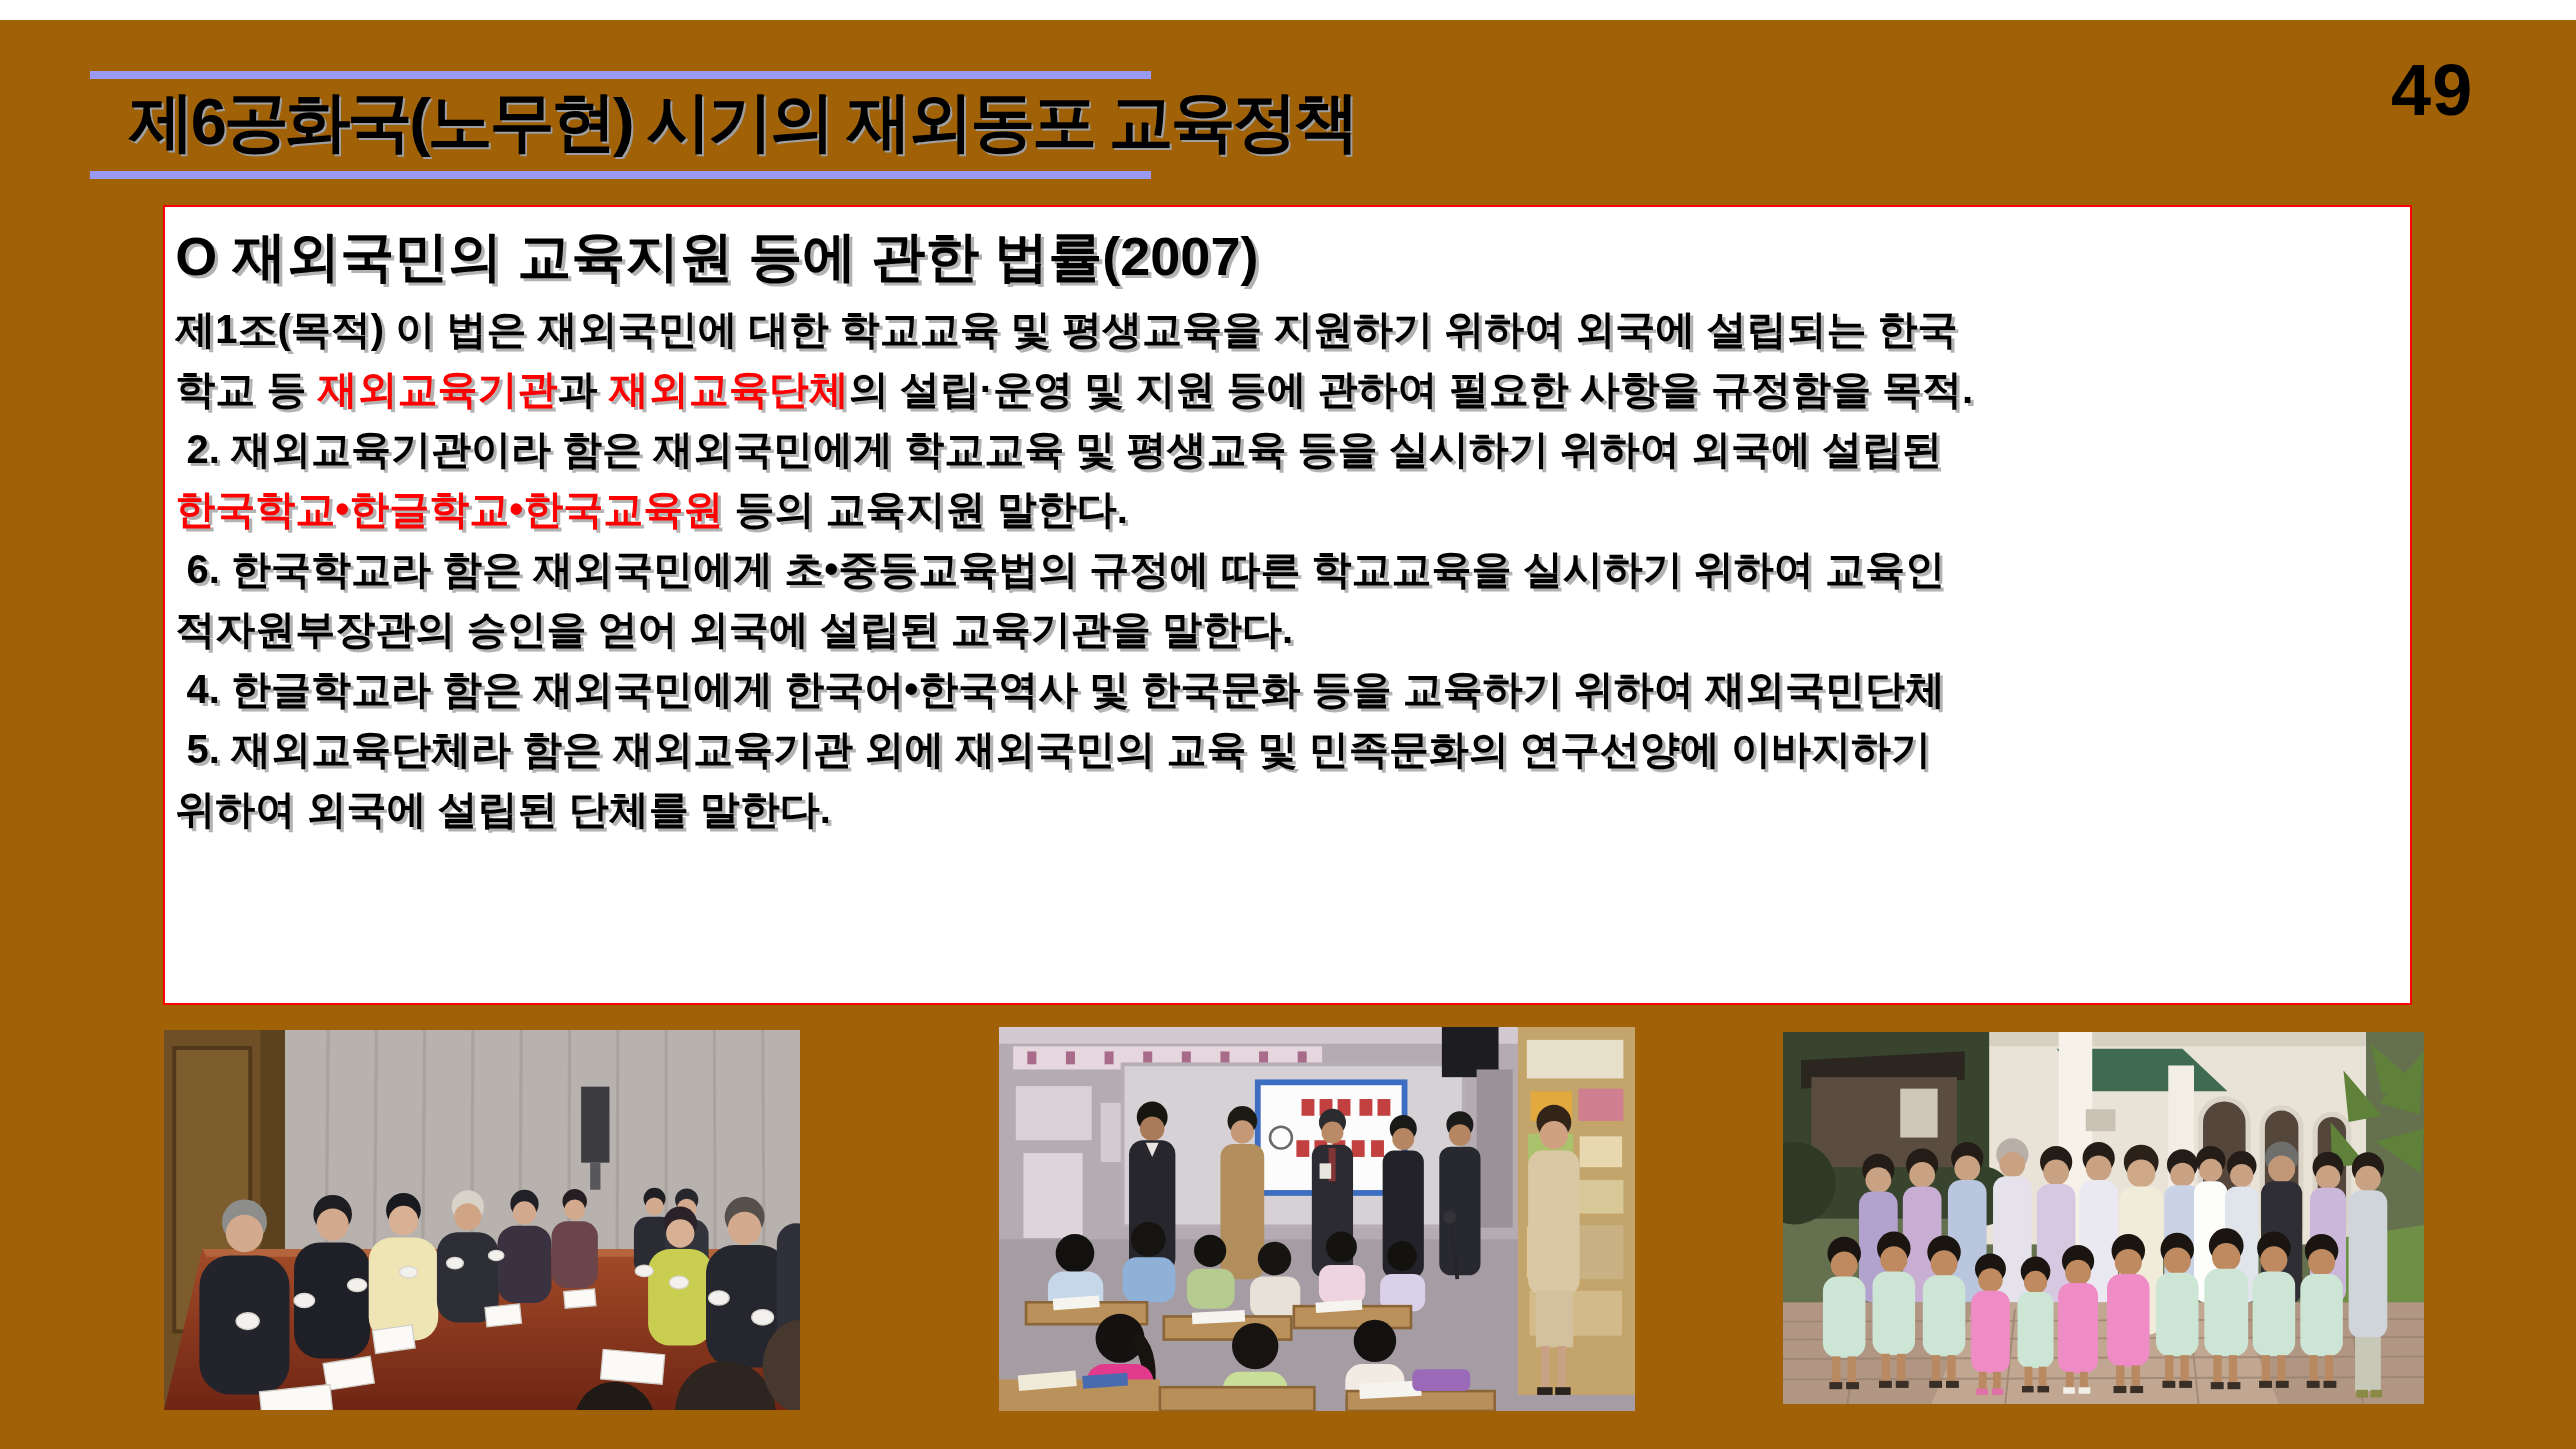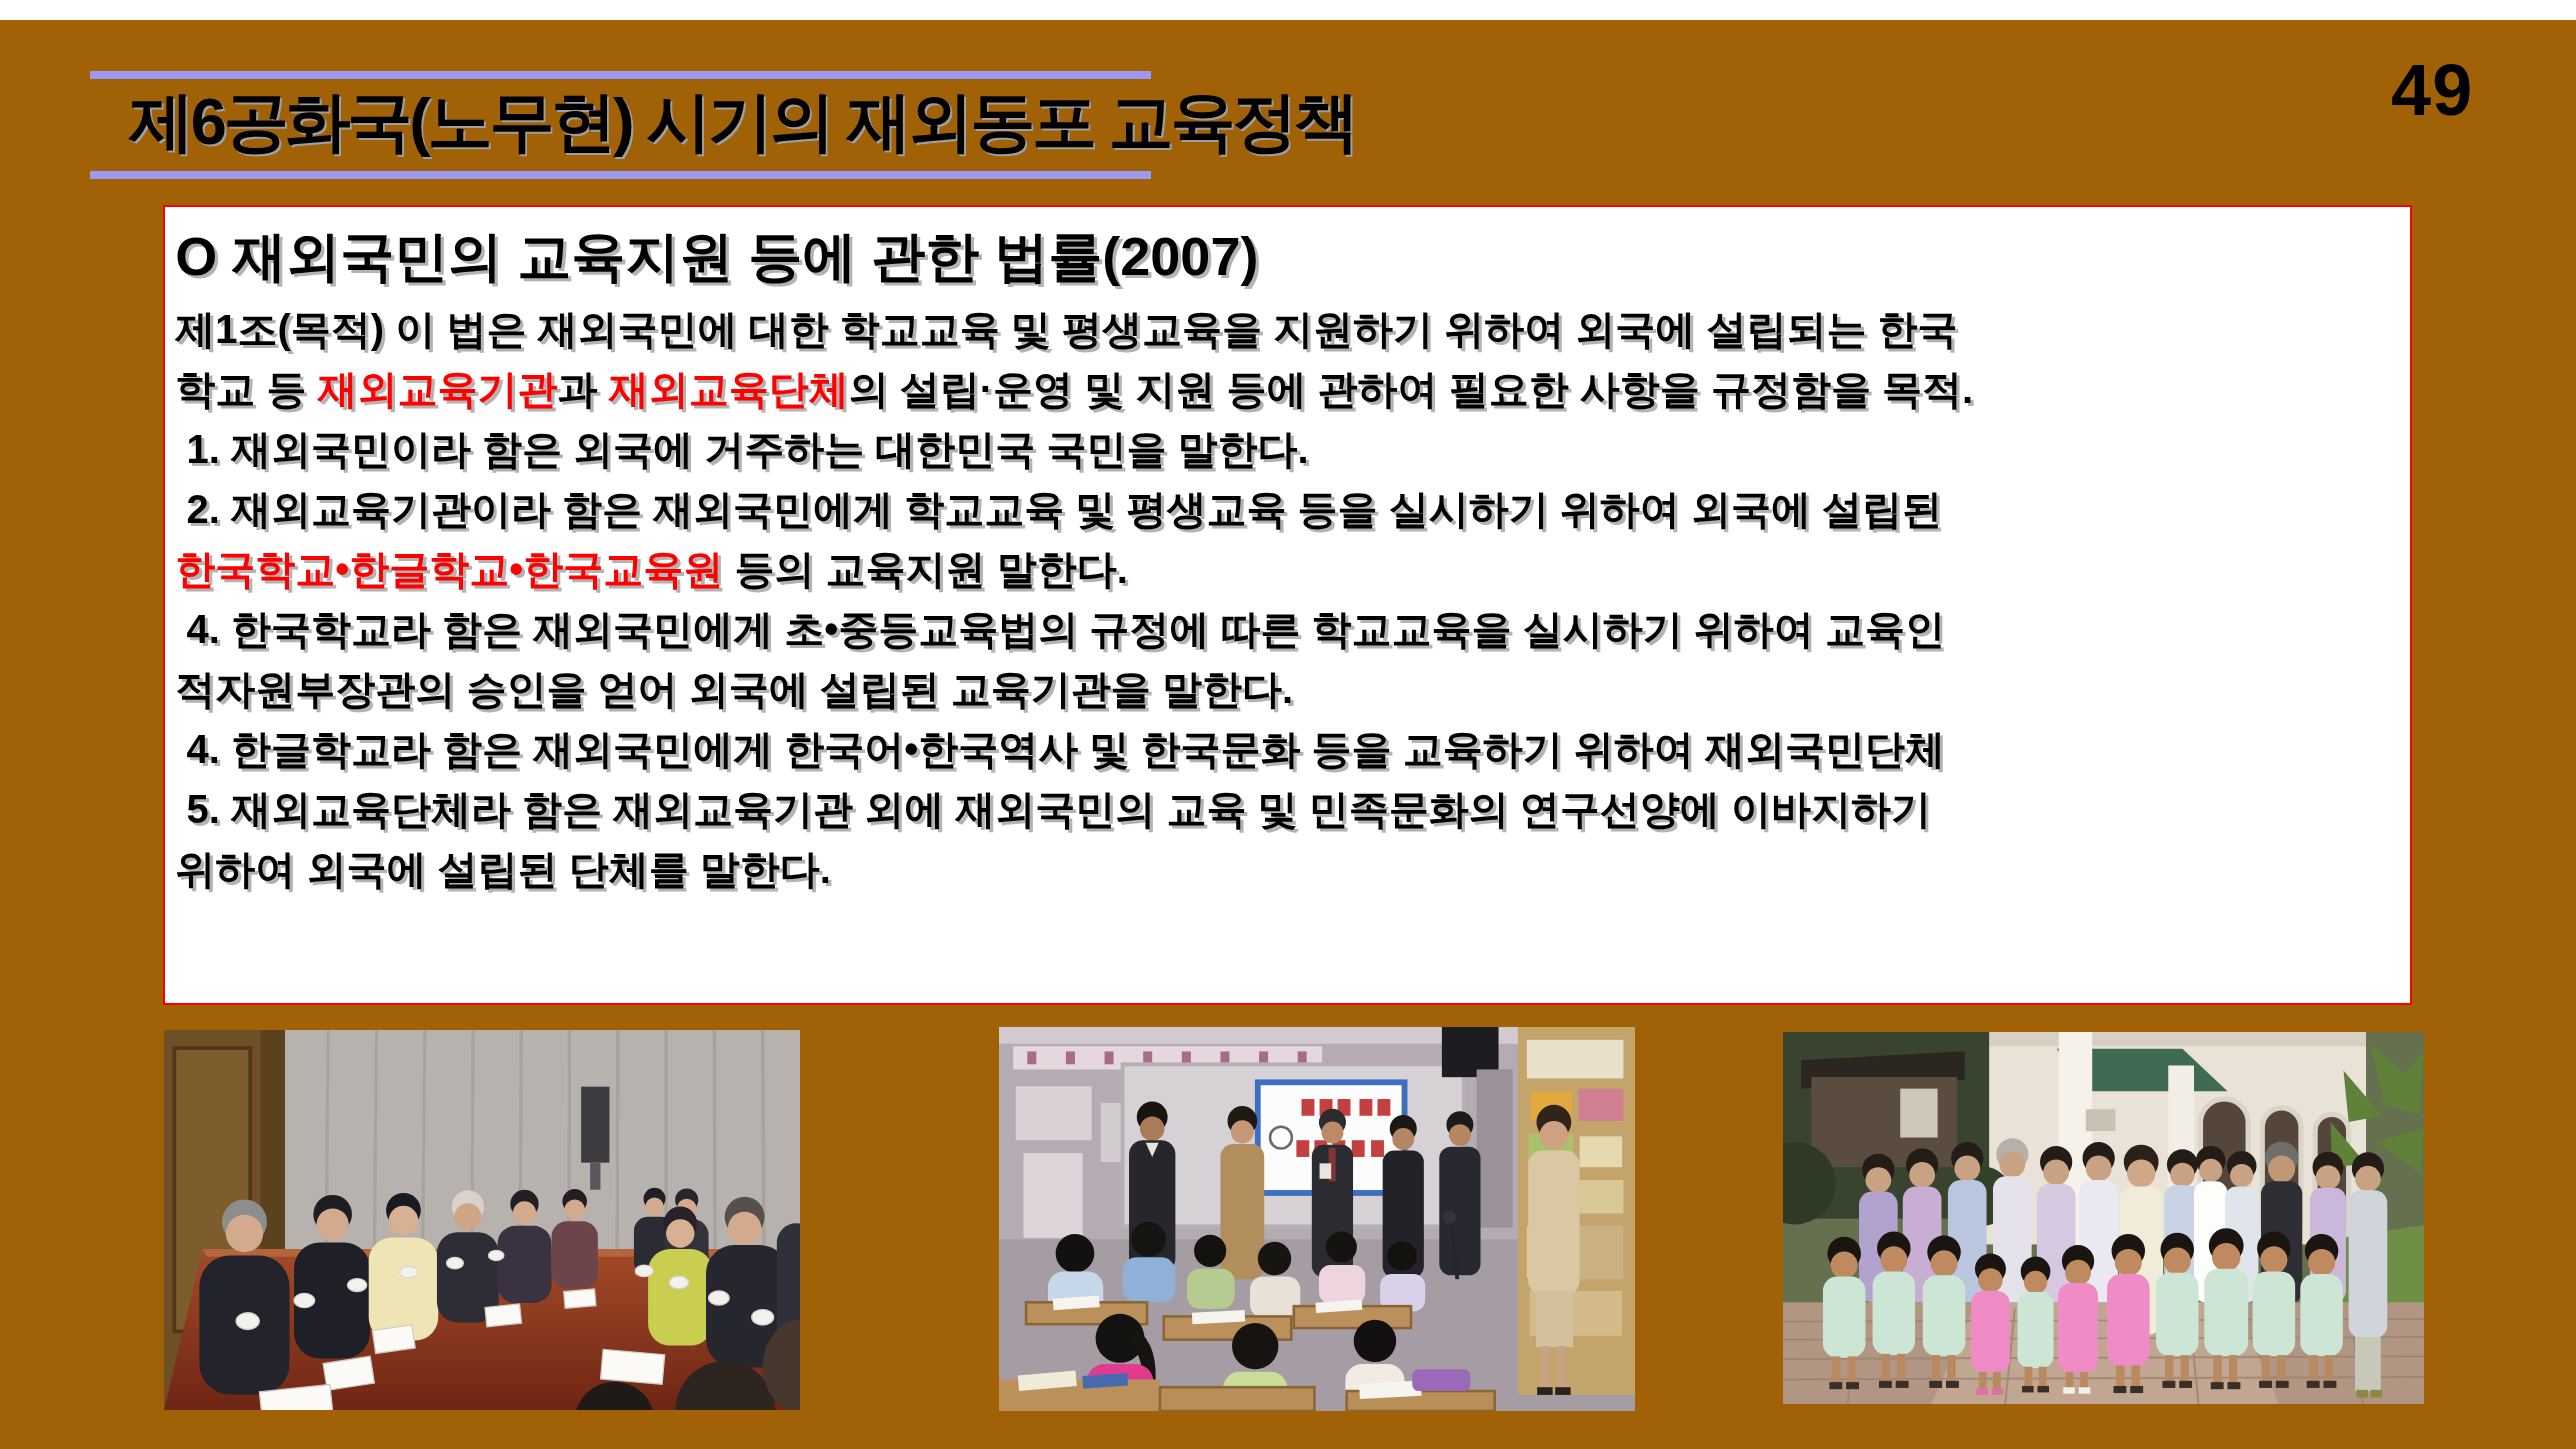--- a/index.html
+++ b/index.html
@@ -54,24 +54,23 @@
   <div class="title-bar top"></div>
   <div class="page-title">제6공화국(노무현) 시기의 재외동포 교육정책</div>
   <div class="title-bar bottom"></div>
   <div class="page-number">49</div>
 
   <div class="law-box">
     <div class="law-heading">O 재외국민의 교육지원 등에 관한 법률(2007)</div>
     <div class="law-lines">
         <div class="law-line"><span class="blk">제1조(목적) 이 법은 재외국민에 대한 학교교육 및 평생교육을 지원하기 위하여 외국에 설립되는 한국</span></div>
         <div class="law-line"><span class="blk">학교 등 </span><span class="red">재외교육기관</span><span class="blk">과 </span><span class="red">재외교육단체</span><span class="blk">의 설립·운영 및 지원 등에 관하여 필요한 사항을 규정함을 목적.</span></div>
-        <div class="law-line"><span class="blk"> 1. 재외국민이라 함은 외국에 거주하는 대한민국 국민을 말한다.</span></div>
         <div class="law-line"><span class="blk"> 2. 재외교육기관이라 함은 재외국민에게 학교교육 및 평생교육 등을 실시하기 위하여 외국에 설립된</span></div>
         <div class="law-line"><span class="red">한국학교•한글학교•한국교육원</span><span class="blk"> 등의 교육지원 말한다.</span></div>
-        <div class="law-line"><span class="blk"> 4. 한국학교라 함은 재외국민에게 초•중등교육법의 규정에 따른 학교교육을 실시하기 위하여 교육인</span></div>
+        <div class="law-line"><span class="blk"> 6. 한국학교라 함은 재외국민에게 초•중등교육법의 규정에 따른 학교교육을 실시하기 위하여 교육인</span></div>
         <div class="law-line"><span class="blk">적자원부장관의 승인을 얻어 외국에 설립된 교육기관을 말한다.</span></div>
         <div class="law-line"><span class="blk"> 4. 한글학교라 함은 재외국민에게 한국어•한국역사 및 한국문화 등을 교육하기 위하여 재외국민단체</span></div>
         <div class="law-line"><span class="blk"> 5. 재외교육단체라 함은 재외교육기관 외에 재외국민의 교육 및 민족문화의 연구선양에 이바지하기</span></div>
         <div class="law-line"><span class="blk">위하여 외국에 설립된 단체를 말한다.</span></div>
       </div>
   </div>
 
   <div class="photo photo-1" role="img" aria-label="photo-conference-meeting">
     <svg viewBox="0 0 988 590" preserveAspectRatio="none">
       <rect width="988" height="590" fill="#b7b2ae"></rect>

